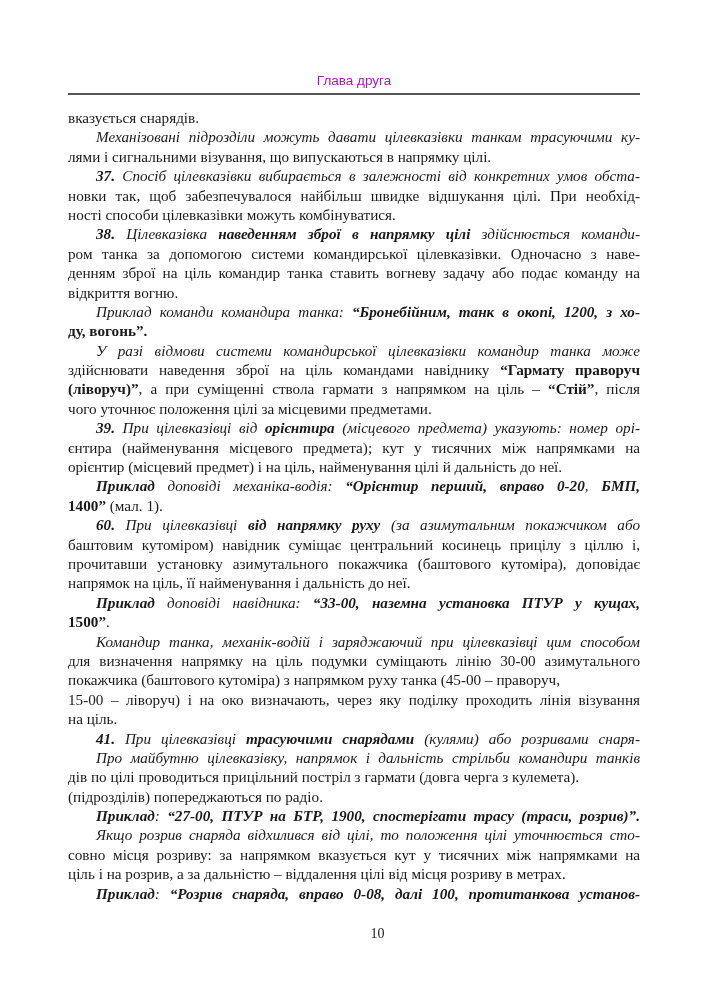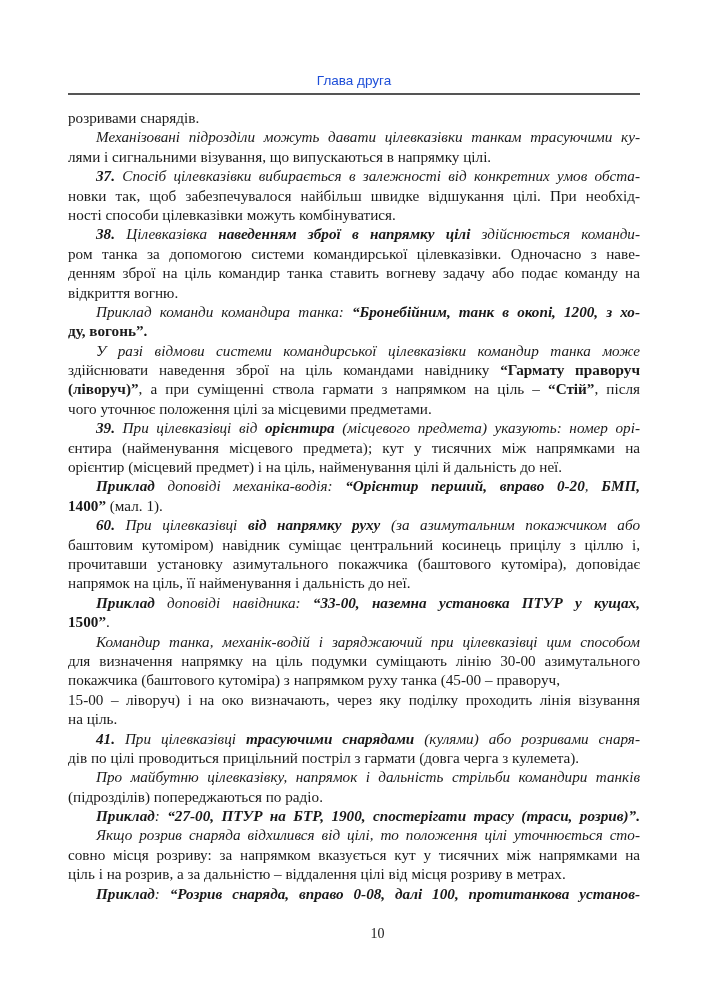--- a/index.html
+++ b/index.html
@@ -1,36 +1,36 @@
 <!DOCTYPE html>
 <html><head>
 <meta charset="utf-8">
 <style>
   html, body { margin: 0; padding: 0; background: #ffffff; }
   body { width: 707px; height: 1000px; position: relative; overflow: hidden;
          font-family: "Liberation Serif", "DejaVu Serif", serif; color: #1a1a1a; }
   .header { position: absolute; left: 68px; top: 73px; width: 572px; text-align: center;
-            font-family: "Liberation Sans", "DejaVu Sans", sans-serif; font-size: 13.5px; color: #1d4ed8; }
+            font-family: "Liberation Sans", "DejaVu Sans", sans-serif; font-size: 13.5px; color: #a21caf; }
   .rule { position: absolute; left: 68px; top: 93px; width: 572px; height: 0;
           border-top: 2px solid #555; }
   .body { position: absolute; left: 68px; top: 108px; width: 572px; font-size: 15.2px; line-height: 19.4px; }
   .ln { display: block; white-space: nowrap; text-align: justify; text-align-last: justify; height: 19.4px; }
   .ln.last { text-align-last: left; }
   .ln.ind { padding-left: 28px; font-style: italic; }
   b { font-weight: bold; }
   .pageno { position: absolute; left: 0; width: 707px; top: 926px; text-align: center; font-size: 14px; margin-left: 24px; }
 </style>
 </head>
 <body>
 
 <div class="header">Глава друга</div>
 <div class="rule"></div>
 
 <div class="body" id="body">
-    <span class="ln last"><span>розривами снарядів.</span></span>
+    <span class="ln last"><span>вказується снарядів.</span></span>
     <span class="ln ind"><span>Механізовані підрозділи можуть давати цілевказівки танкам трасуючими ку-</span></span>
     <span class="ln last"><span>лями і сигнальними візування, що випускаються в напрямку цілі.</span></span>
     <span class="ln ind"><b>37.</b><span> Спосіб цілевказівки вибирається в залежності від конкретних умов обста-</span></span>
     <span class="ln"><span>новки так, щоб забезпечувалося найбільш швидке відшукання цілі. При необхід-</span></span>
     <span class="ln last"><span>ності способи цілевказівки можуть комбінуватися.</span></span>
     <span class="ln ind"><b>38.</b><span> Цілевказівка </span><b>наведенням зброї в напрямку цілі</b><span> здійснюється  команди-</span></span>
     <span class="ln"><span>ром танка за допомогою системи командирської цілевказівки. Одночасно з наве-</span></span>
     <span class="ln"><span>денням зброї на ціль командир танка ставить вогневу задачу або подає команду на</span></span>
     <span class="ln last"><span>відкриття вогню.</span></span>
     <span class="ln ind"><span>Приклад команди командира танка: </span><b>“Бронебійним, танк в окопі, 1200, з хо-</b></span>
@@ -49,22 +49,22 @@
     <span class="ln"><span>прочитавши установку азимутального покажчика (баштового кутоміра), доповідає</span></span>
     <span class="ln last"><span>напрямок на ціль, її найменування і дальність до неї.</span></span>
     <span class="ln ind"><b>Приклад</b><span> доповіді навідника: </span><b>“33-00, наземна установка ПТУР у кущах,</b></span>
     <span class="ln last"><b>1500”</b><span>.</span></span>
     <span class="ln ind"><span>Командир танка, механік-водій і заряджаючий при цілевказівці цим способом</span></span>
     <span class="ln"><span>для визначення напрямку на ціль подумки суміщають лінію 30-00 азимутального</span></span>
     <span class="ln last"><span>покажчика (баштового кутоміра) з напрямком руху танка (45-00 – праворуч,</span></span>
     <span class="ln"><span>15-00 – ліворуч) і на око визначають, через яку поділку проходить лінія візування</span></span>
     <span class="ln last"><span>на ціль.</span></span>
     <span class="ln ind"><b>41.</b><span> При цілевказівці </span><b>трасуючими снарядами</b><span> (кулями) або розривами снаря-</span></span>
+    <span class="ln ind"><span>Про майбутню цілевказівку, напрямок і дальність стрільби командири танків</span></span>
     <span class="ln last"><span>дів по цілі проводиться прицільний постріл з гармати (довга черга з кулемета).</span></span>
-    <span class="ln ind"><span>Про майбутню цілевказівку, напрямок і дальність стрільби командири танків</span></span>
     <span class="ln last"><span>(підрозділів) попереджаються по радіо.</span></span>
     <span class="ln ind"><b>Приклад</b><span>: </span><b>“27-00, ПТУР на БТР, 1900, спостерігати трасу (траси, розрив)”.</b></span>
     <span class="ln ind"><span>Якщо розрив снаряда відхилився від цілі, то положення цілі уточнюється сто-</span></span>
     <span class="ln"><span>совно місця розриву: за напрямком вказується кут у тисячних між напрямками на</span></span>
     <span class="ln last"><span>ціль і на розрив, а за дальністю – віддалення цілі від місця розриву в метрах.</span></span>
     <span class="ln ind"><b>Приклад</b><span>: </span><b>“Розрив снаряда, вправо 0-08, далі 100, протитанкова установ-</b></span>
   </div>
 
 <div class="pageno">10</div>
 

